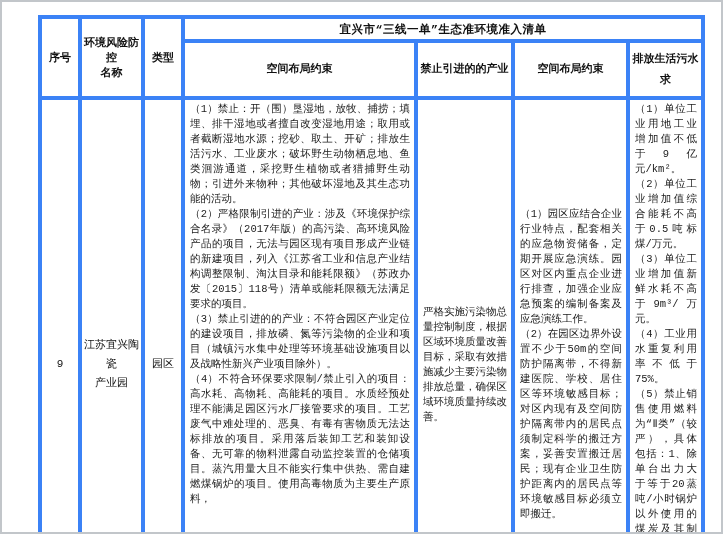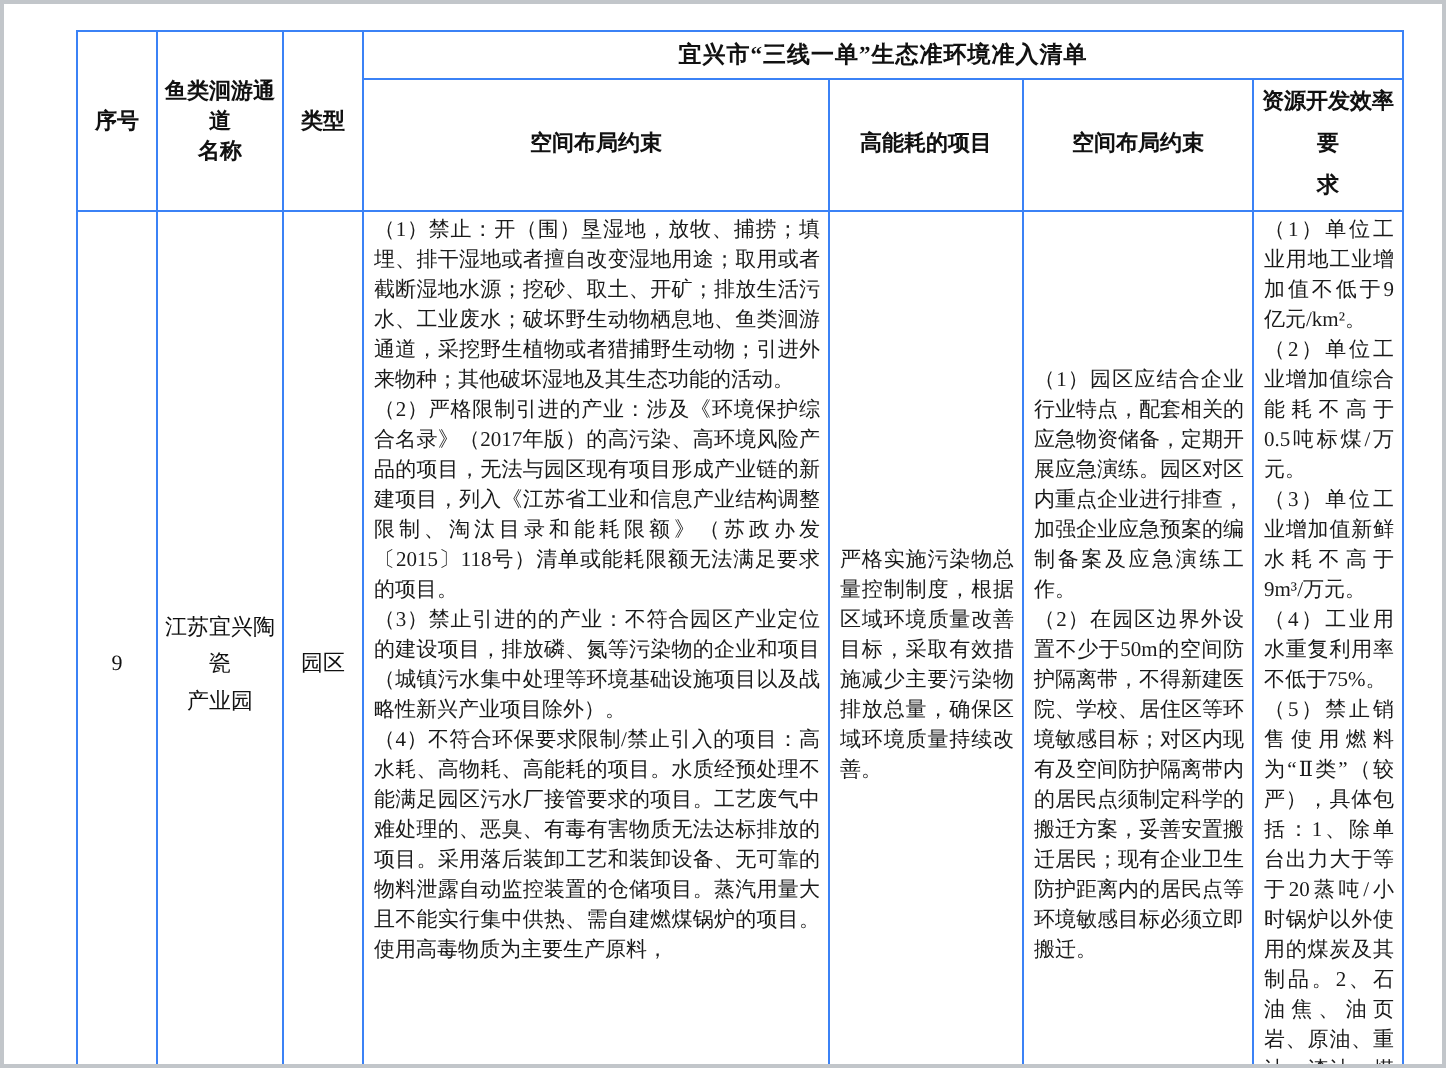--- a/index.html
+++ b/index.html
@@ -21,23 +21,24 @@
   table.access-table {
     position: absolute;
     left: 36px;
     top: 13px;
     width: 663px;
     border-collapse: collapse;
     table-layout: fixed;
   }
   table.access-table th,
   table.access-table td {
-    border: 1px solid #3b82f6;
+    border: 4px solid #3b82f6;
     box-sizing: border-box;
     overflow: hidden;
+    font-family: Liberation Mono, monospace;
   }
   th {
     font-weight: bold;
     font-size: 11px;
     text-align: center;
     vertical-align: middle;
     padding: 1px 2px;
   }
   tr.r1 { height: 24px; }
   tr.r2 { height: 57px; }
@@ -85,31 +86,31 @@
       <col style="width:40px">
       <col style="width:233px">
       <col style="width:97px">
       <col style="width:115px">
       <col style="width:75px">
     </colgroup>
 
     <tbody>
         <tr class="r1">
       <th rowspan="2" class="prewrap">序号</th>
-      <th rowspan="2" class="prewrap">鱼类洄游通道
+      <th rowspan="2" class="prewrap">环境风险防控
 名称</th>
       <th rowspan="2" class="prewrap">类型</th>
       <th colspan="4" class="title-cell">宜兴市“三线一单”生态准环境准入清单</th>
     </tr>
 
     <tr class="r2">
       <th>空间布局约束</th>
-      <th>高能耗的项目</th>
+      <th>禁止引进的的产业</th>
       <th>空间布局约束</th>
-      <th class="prewrap">资源开发效率要
+      <th class="prewrap">排放生活污水
 求</th>
     </tr>
 
     <tr class="rbody">
       <td class="center-cell">9</td>
       <td class="center-cell prewrap">江苏宜兴陶瓷
 产业园</td>
       <td class="center-cell">园区</td>
       <td class="body-text v-top">（1）禁止：开（围）垦湿地，放牧、捕捞；填埋、排干湿地或者擅自改变湿地用途；取用或者截断湿地水源；挖砂、取土、开矿；排放生活污水、工业废水；破坏野生动物栖息地、鱼类洄游通道，采挖野生植物或者猎捕野生动物；引进外来物种；其他破坏湿地及其生态功能的活动。
 （2）严格限制引进的产业：涉及《环境保护综合名录》（2017年版）的高污染、高环境风险产品的项目，无法与园区现有项目形成产业链的新建项目，列入《江苏省工业和信息产业结构调整限制、淘汰目录和能耗限额》（苏政办发〔2015〕118号）清单或能耗限额无法满足要求的项目。

